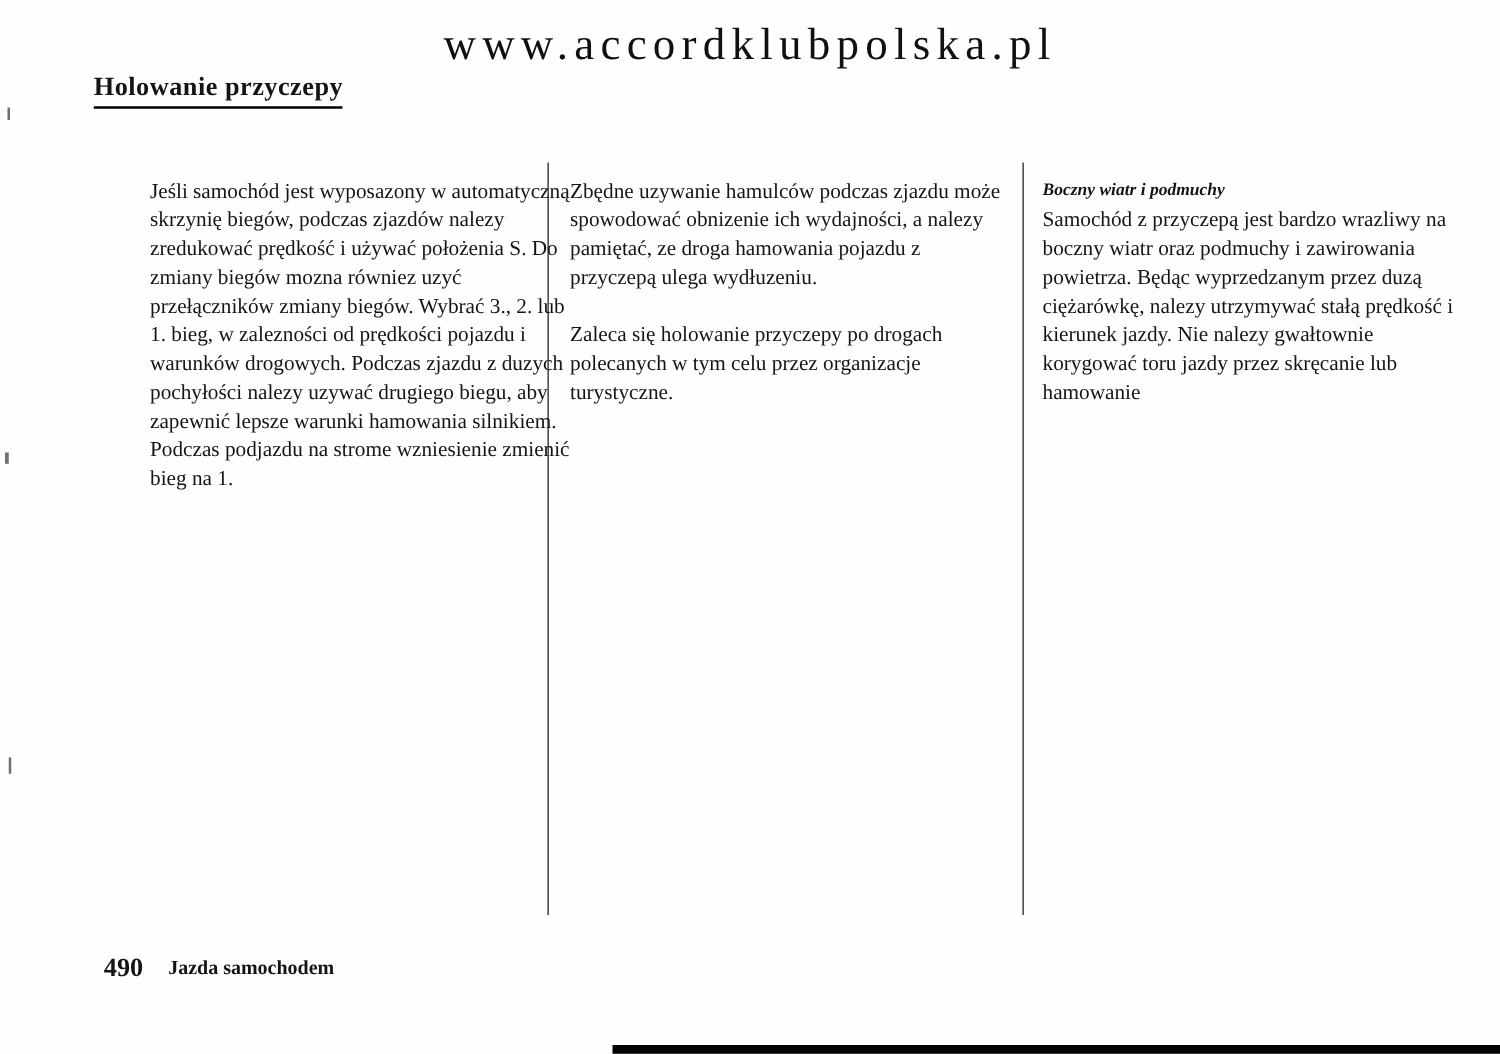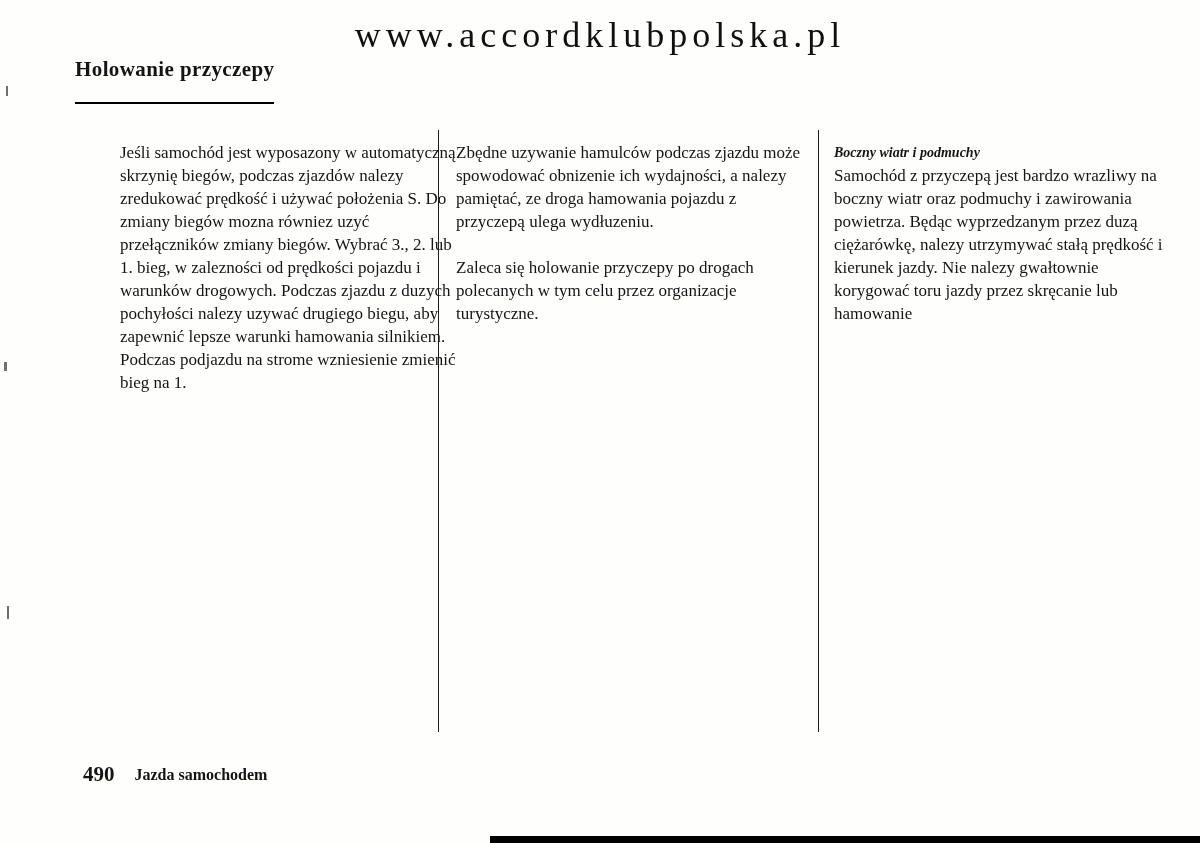--- a/index.html
+++ b/index.html
@@ -21,21 +21,21 @@
     word-spacing: 3px;
     color: #101010;
   }
   .page-heading {
     position: absolute;
     left: 75px; top: 57px;
     display: inline-block;
     font-size: 21px;
     font-weight: bold;
     letter-spacing: 0.4px;
-    padding-bottom: 20px;
+    padding-bottom: 3px;
     border-bottom: 2.5px solid #000;
   }
   .column {
     position: absolute;
     font-size: 17px;
     line-height: 23px;
     text-align: left;
   }
   .column p { margin: 0 0 23px 0; }
   .col-1 { left: 80px;  top: 141px; width: 348px; margin-left: 40px; }

